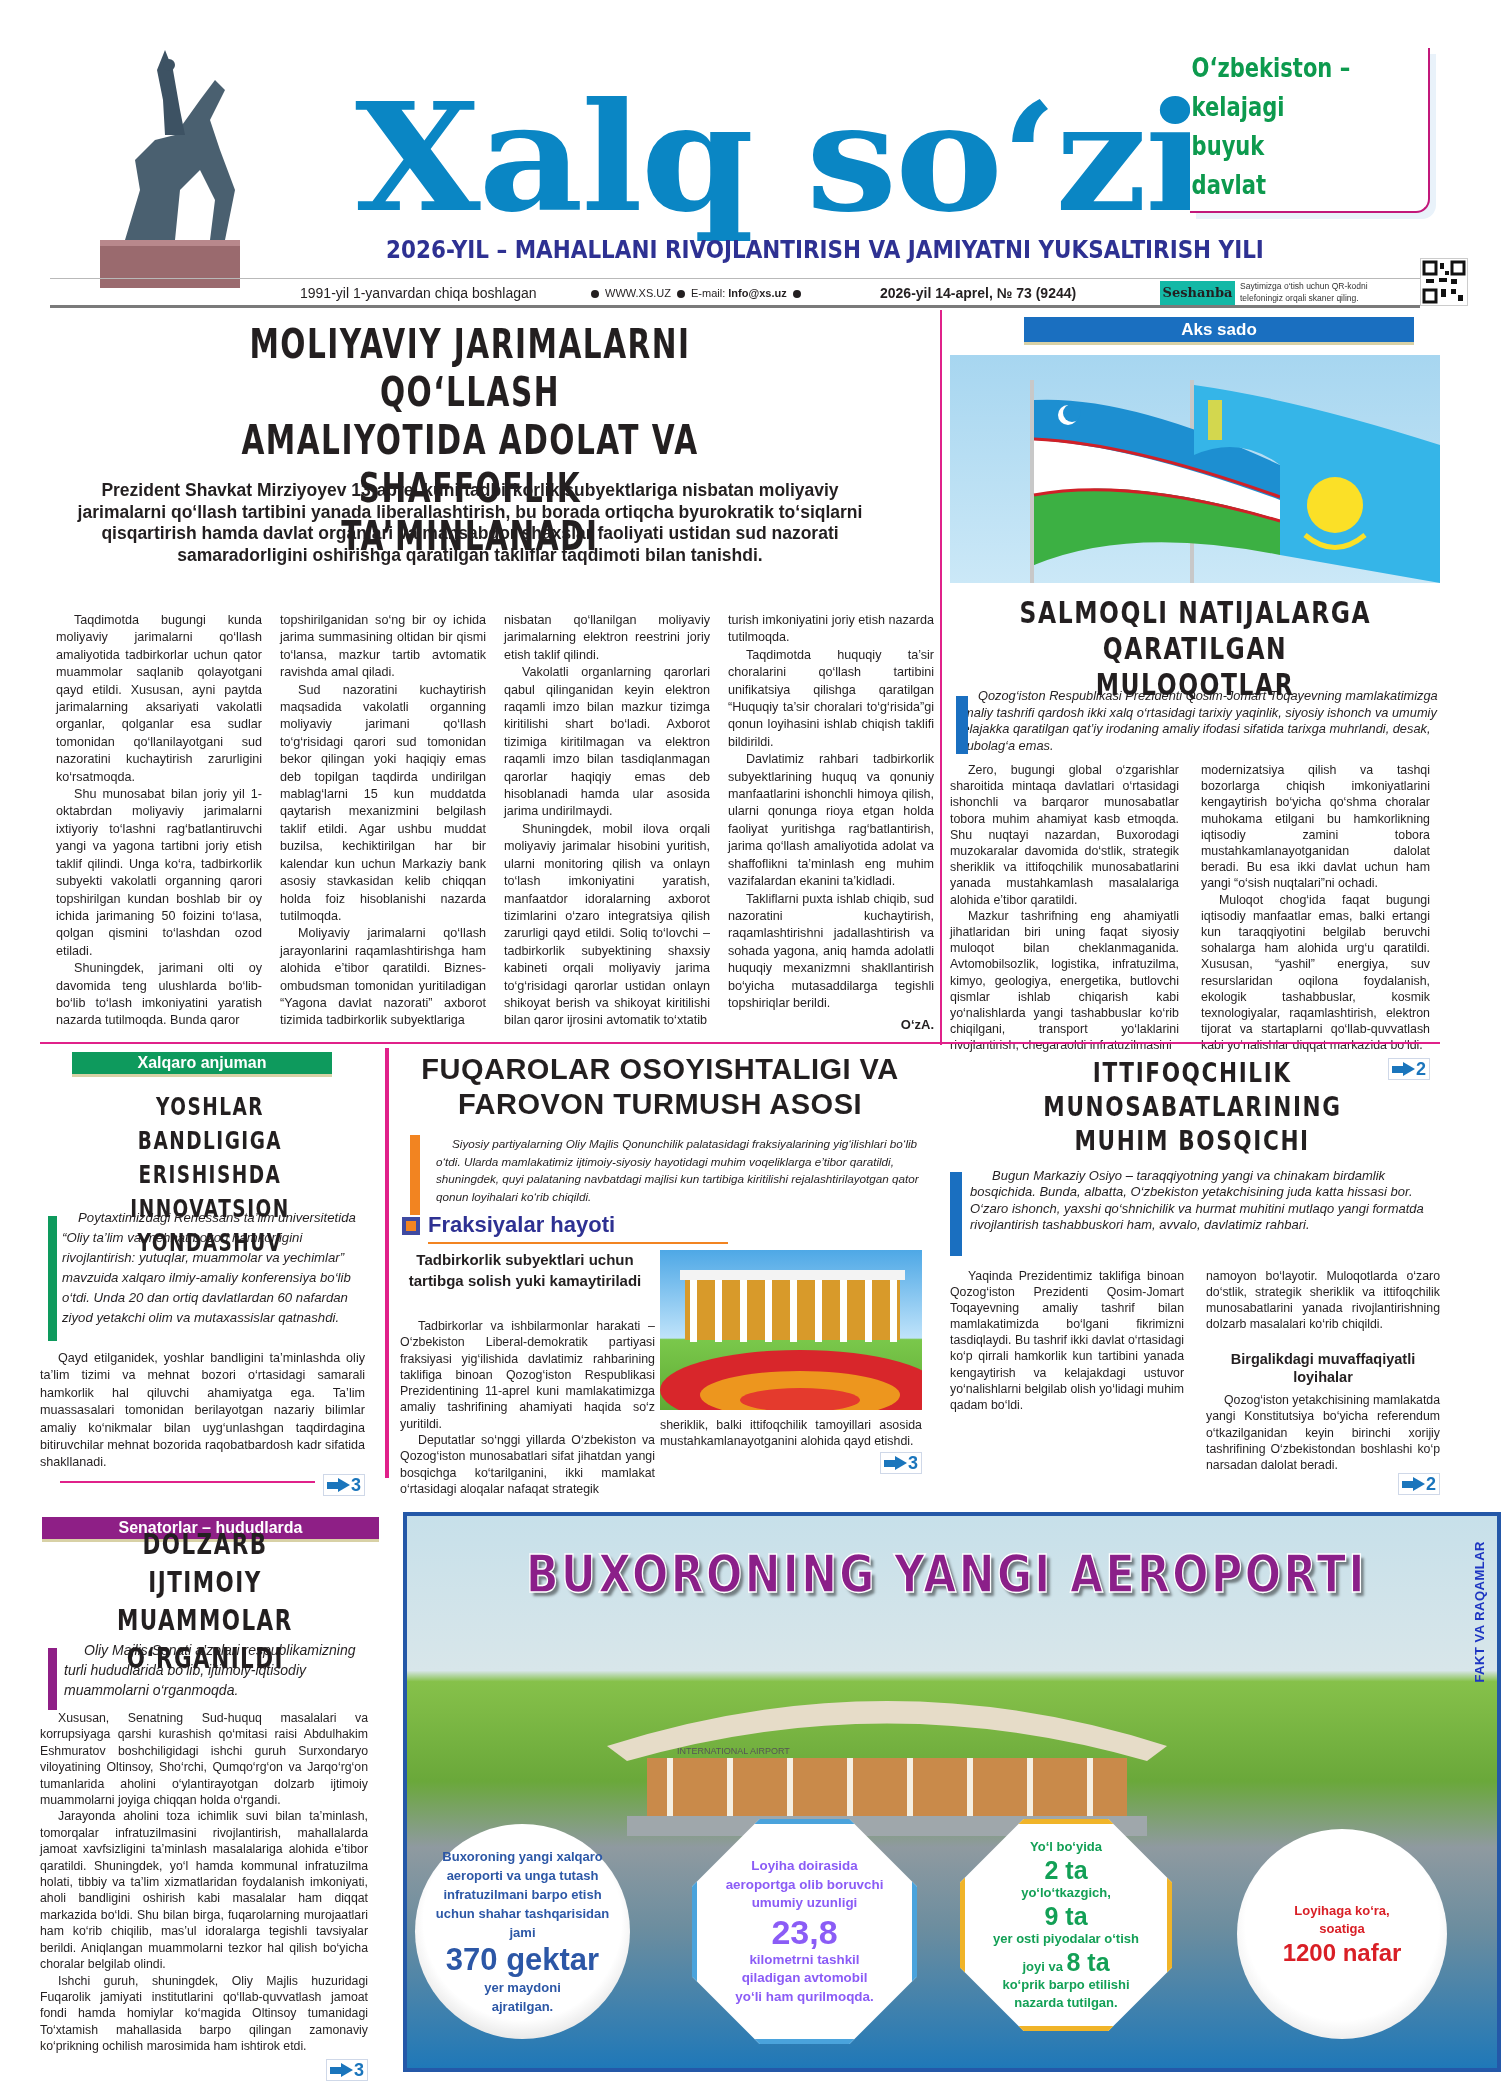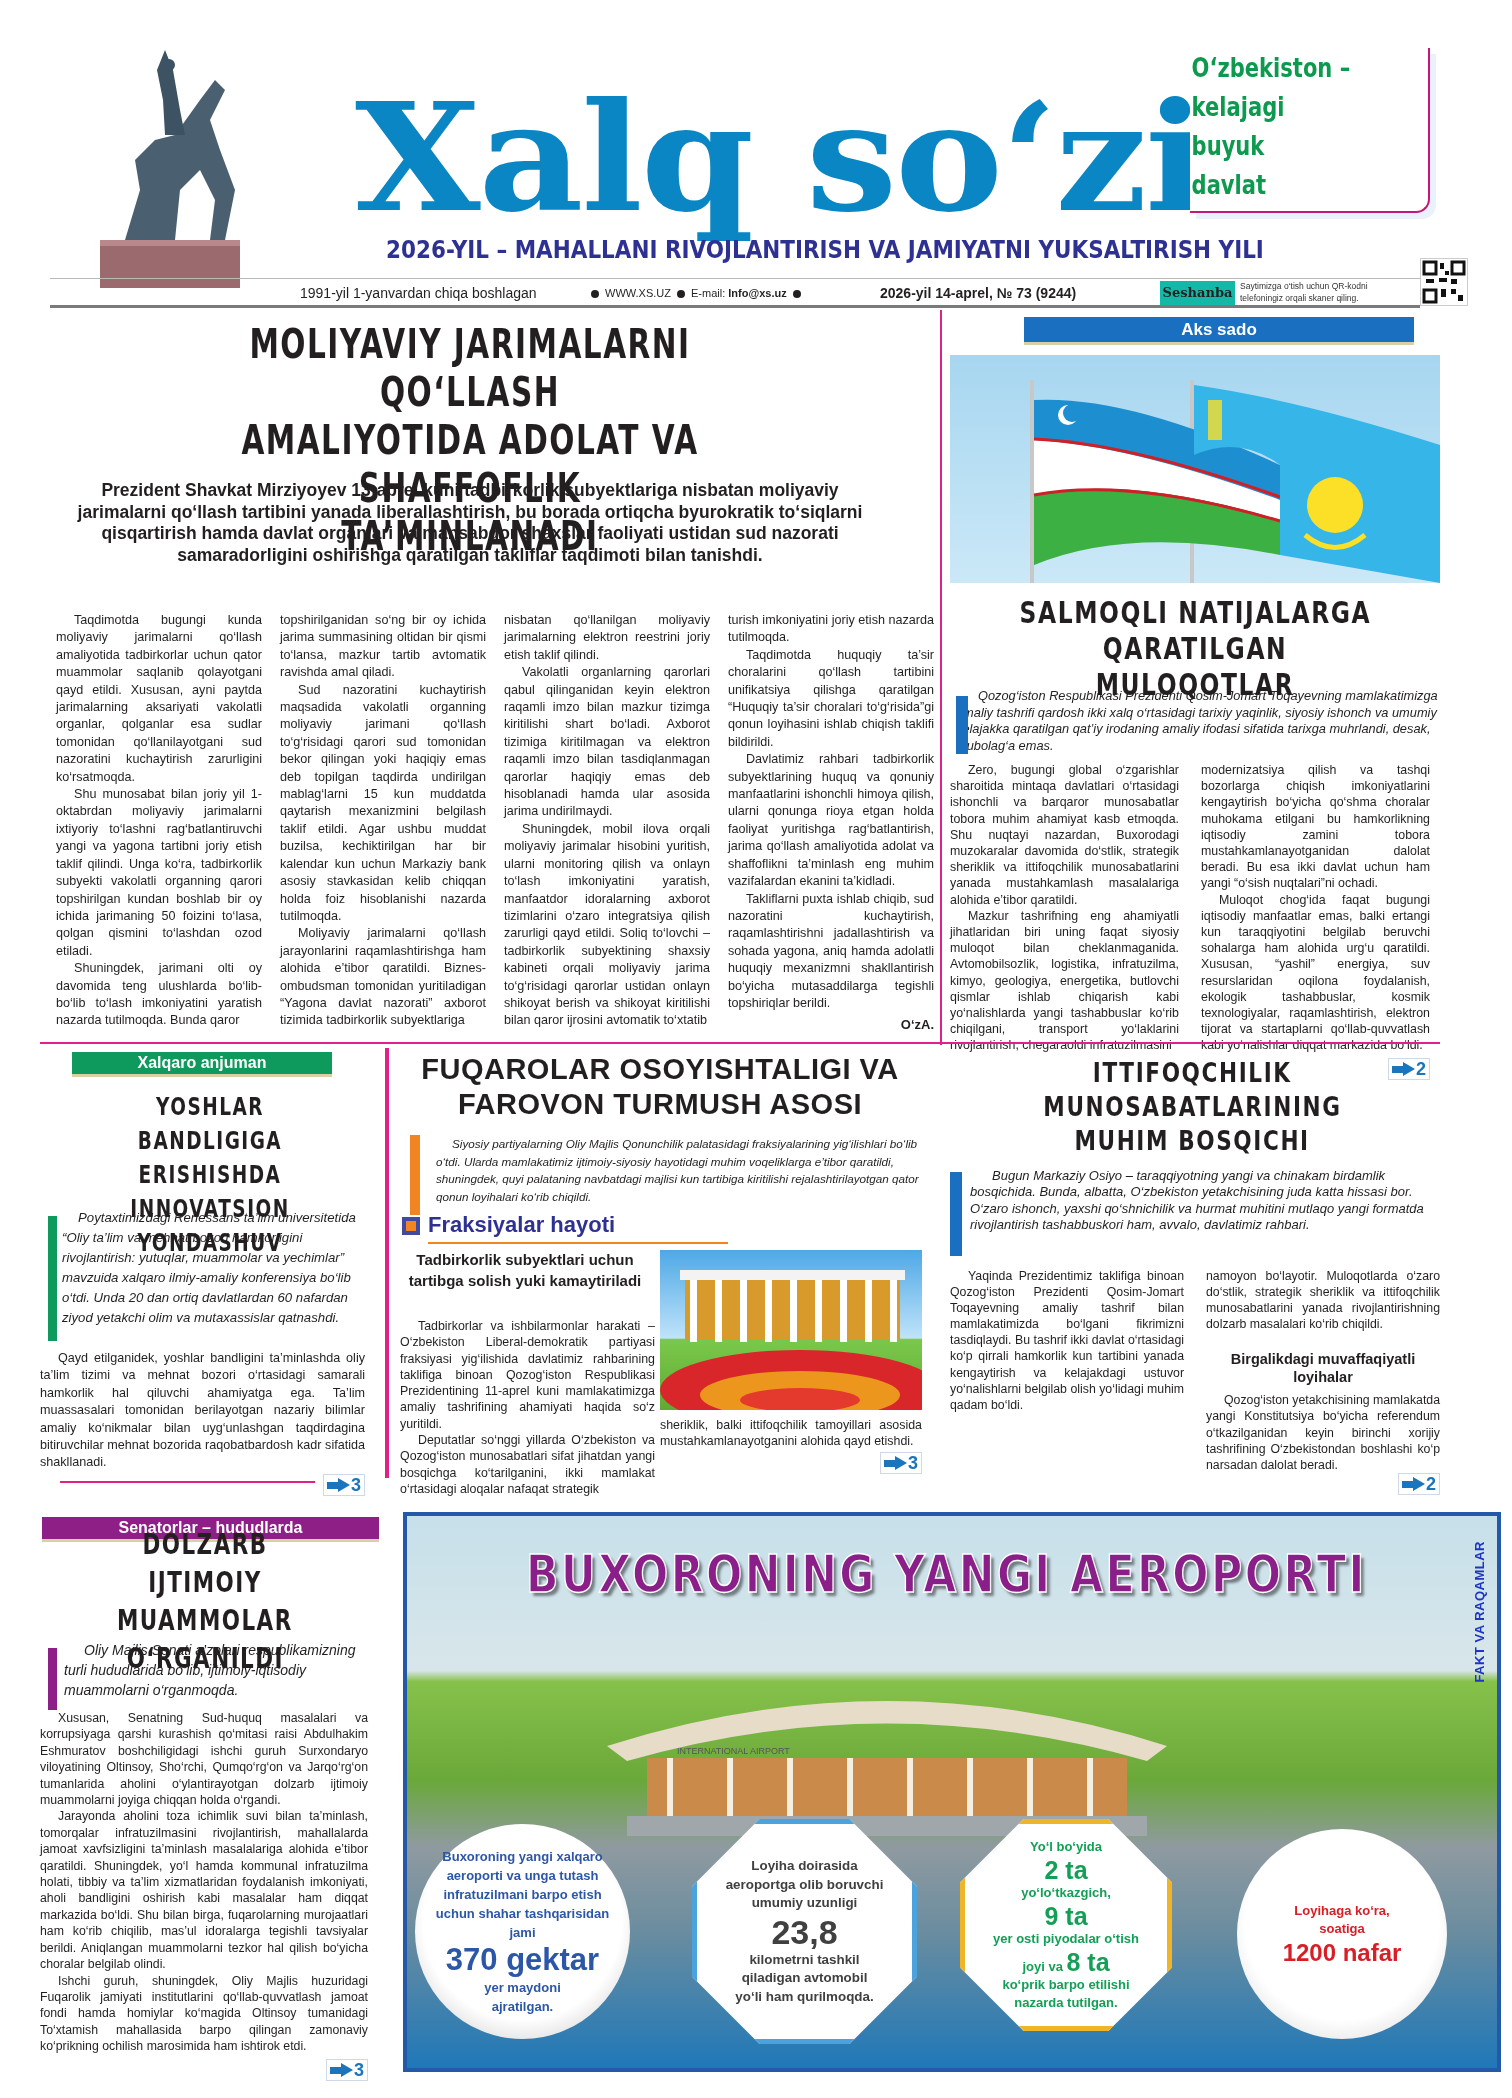--- a/index.html
+++ b/index.html
@@ -87,21 +87,21 @@
   .sen-body { left: 40px; top: 1710px; width: 328px; font-size: 12.3px; line-height: 16.4px; }
 
   
   .air-frame { left: 403px; top: 1512px; width: 1098px; height: 560px; border: 4px solid #2458a8; background: linear-gradient(#c7e0ea 0%, #d8e6ea 28%, #86c14a 30%, #6aa83a 48%, #8f9aa0 60%, #6b8d9f 75%, #1f78b8 100%); overflow: hidden; }
   .air-title { position: absolute; left: 30px; top: 22px; width: 990px; text-align: center; font-family: "DejaVu Sans", sans-serif; font-weight: bold; font-size: 52px; line-height: 72px; color: #8b1f89; -webkit-text-stroke: 1.5px #ffffff; text-shadow: 4px 4px 3px rgba(0,0,0,0.45); letter-spacing: 3px; white-space: nowrap; transform: scaleX(0.82); transform-origin: center; }
   .terminal { position: absolute; left: 180px; top: 150px; width: 600px; height: 170px; }
   .fakt-label { position: absolute; right: 10px; top: 25px; writing-mode: vertical-rl; transform: rotate(180deg); font-weight: bold; color: #1d35c2; font-size: 13px; letter-spacing: 0.5px; }
   .fact { position: absolute; text-align: center; font-weight: bold; display: flex; flex-direction: column; justify-content: center; align-items: center; }
   .fact-1 { left: 8px; top: 308px; width: 215px; height: 215px; border-radius: 50%; background: radial-gradient(circle at 50% 45%, #ffffff 62%, #e7e7e7 75%, #b43a2a 100%); color: #2c57a6; font-size: 13px; line-height: 19px; }
   .fact-1 .big { font-size: 31px; line-height: 36px; }
-  .fact-2 { left: 285px; top: 303px; width: 225px; height: 225px; background: #fff; color: #404040; font-size: 13.4px; line-height: 18.5px; clip-path: polygon(30% 0, 70% 0, 100% 30%, 100% 70%, 70% 100%, 30% 100%, 0 70%, 0 30%); border: 0; box-shadow: inset 0 0 0 5px #4aa3dc; }
+  .fact-2 { left: 285px; top: 303px; width: 225px; height: 225px; background: #fff; color: #8b5cf6; font-size: 13.4px; line-height: 18.5px; clip-path: polygon(30% 0, 70% 0, 100% 30%, 100% 70%, 70% 100%, 30% 100%, 0 70%, 0 30%); border: 0; box-shadow: inset 0 0 0 5px #4aa3dc; }
   .fact-2 .big { font-size: 34px; line-height: 38px; }
   .fact-3 { left: 553px; top: 303px; width: 212px; height: 212px; background: #fff; color: #13a056; font-size: 13px; line-height: 18px; clip-path: polygon(30% 0, 70% 0, 100% 30%, 100% 70%, 70% 100%, 30% 100%, 0 70%, 0 30%); box-shadow: inset 0 0 0 5px #f0b429; }
   .fact-3 .big { font-size: 25px; line-height: 28px; }
   .fact-4 { left: 830px; top: 313px; width: 210px; height: 210px; border-radius: 50%; background: radial-gradient(circle at 50% 45%, #ffffff 62%, #ececec 76%, #b33a2a 100%); color: #d91f26; font-size: 13px; line-height: 18px; }
   .fact-4 .big { font-size: 24px; line-height: 29px; }
 
   .pink-hline { position: absolute; height: 2px; background: #e0218a; }
   .pink-vline { position: absolute; width: 2px; background: #e0218a; }
 </style>
 </head>

